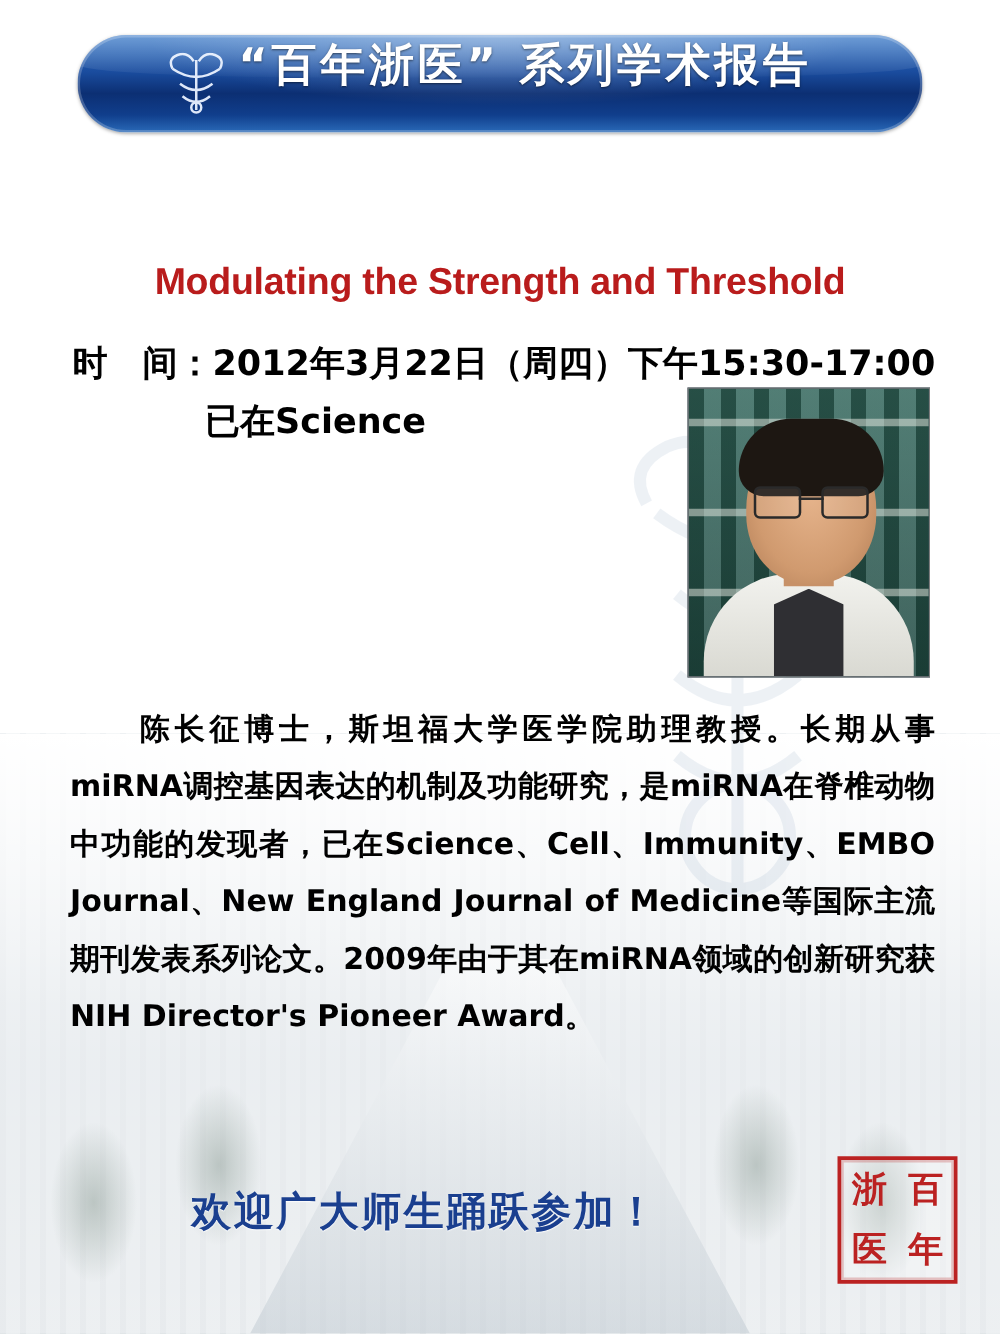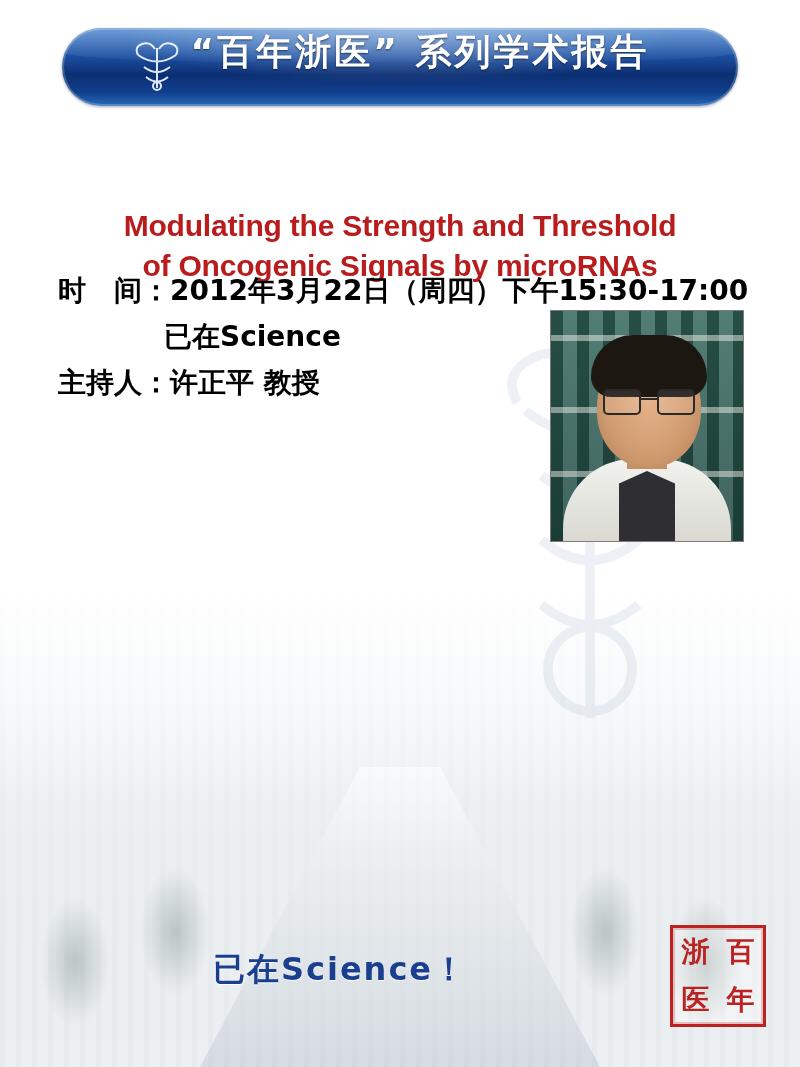--- a/index.html
+++ b/index.html
@@ -333,21 +333,20 @@
           <path d="M38 70 q22 18 44 0"></path>
           <circle cx="60" cy="88" r="8"></circle>
         </g>
       </svg>
     </div>
     <div class="banner-title">“百年浙医” 系列学术报告</div>
   </div>
 
   <div class="en-title">
     <span>Modulating the Strength and Threshold</span>
-    <span class="line2">of Oncogenic Signals by microRNAs</span>
   </div>
 
   <div class="photo">
     <div class="backdrop"></div>
     <div class="shelf" style="top:24px;"></div>
     <div class="shelf" style="top:96px;"></div>
     <div class="shelf" style="top:160px;"></div>
     <div class="body"></div>
     <div class="vest"></div>
     <div class="neck"></div>
@@ -356,25 +355,25 @@
     <div class="glasses">
       <div class="lens l"></div>
       <div class="lens r"></div>
       <div class="bridge"></div>
     </div>
   </div>
 
   <div class="info">
     <div class="info-row">时　间：2012年3月22日（周四）下午15:30-17:00</div>
     <div class="info-row indent">已在Science</div>
-    <div class="info-row">主持人：许正平 教授</div>
-  </div>
-
-
-  <div class="slogan">已在Science！</div>
+  </div>
+
+  <div class="bio">陈长征博士，斯坦福大学医学院助理教授。长期从事miRNA调控基因表达的机制及功能研究，是miRNA在脊椎动物中功能的发现者，已在Science、Cell、Immunity、EMBO Journal、New England Journal of Medicine等国际主流期刊发表系列论文。2009年由于其在miRNA领域的创新研究获NIH Director's Pioneer Award。</div>
+
+  <div class="slogan">欢迎广大师生踊跃参加！</div>
 
   <div class="seal">
     <span>浙</span>
     <span>百</span>
     <span>医</span>
     <span>年</span>
   </div>
 
 </div>
 

